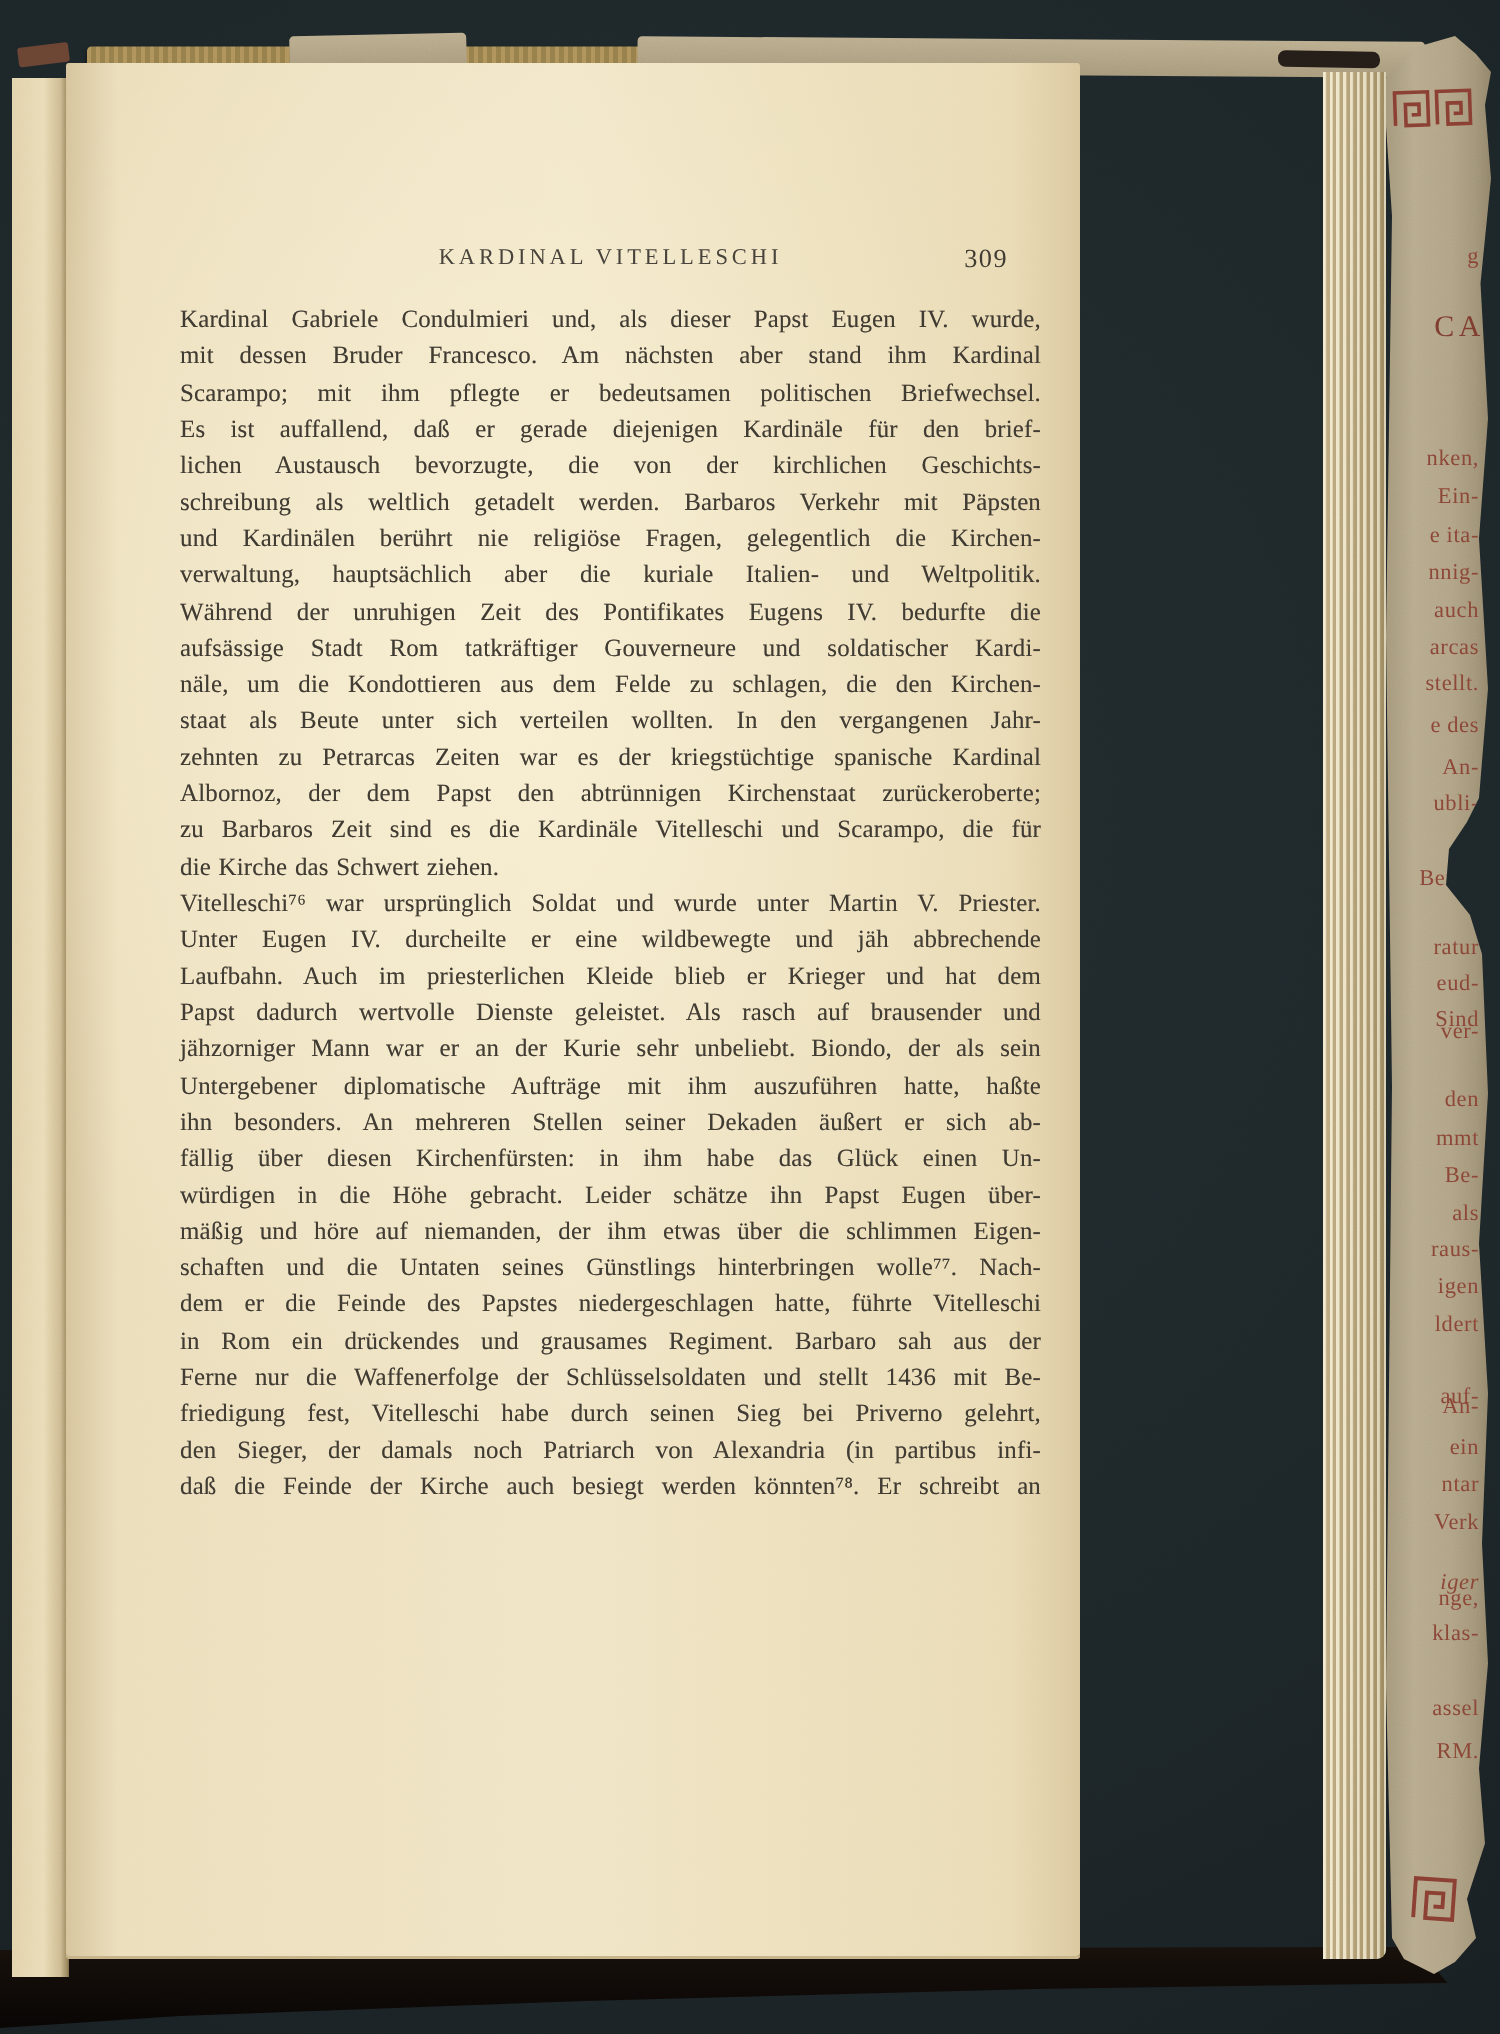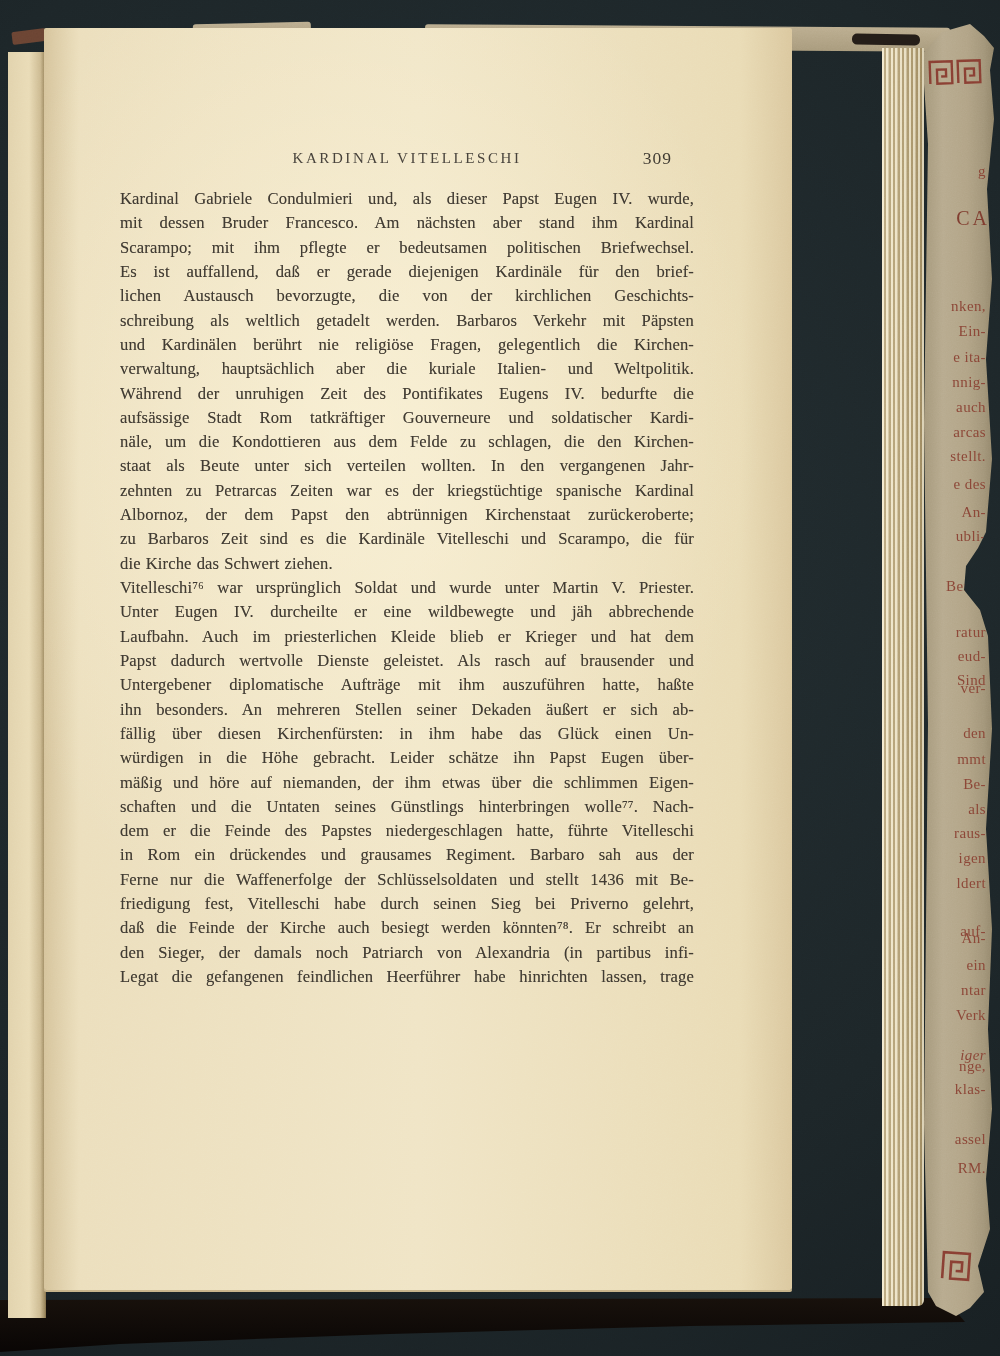--- a/index.html
+++ b/index.html
@@ -20,21 +20,21 @@
   .top-slit{position:absolute;left:852px;top:34px;width:68px;height:11px;background:#241d18;
      transform:rotate(1deg);border-radius:5px;}
 
   .board-bottom{position:absolute;left:0;top:1298px;width:970px;height:58px;
      background:linear-gradient(180deg,#17100b,#070403);
      clip-path:polygon(0 2px,945px 0,965px 24px,690px 28px,390px 36px,120px 46px,0 54px);}
 
   .page-left{position:absolute;left:8px;top:52px;width:38px;height:1266px;
      background:linear-gradient(90deg,#e2d3ad 0%,#eadcb7 55%,#cdbb92 85%,#9f8b62 96%,#826e49 100%);}
 
-  .page-main{position:absolute;left:44px;top:28px;width:748px;height:1262px;border-radius:2px;
+  .page-main{position:absolute;left:44px;top:42px;width:676px;height:1262px;border-radius:2px;
      background:
        radial-gradient(90% 70% at 42% 32%, rgba(255,248,222,.55) 0%, rgba(255,248,222,0) 60%),
        linear-gradient(90deg,#d6c49c 0px,#ecdfbd 35px,#f0e5c6 50%,#eadcb6 93%,#dbc89f 100%);
      box-shadow:0 2px 0 #c7b389;}
 
   .fore-edge{position:absolute;left:882px;top:48px;width:42px;height:1258px;
      background:
        repeating-linear-gradient(90deg,rgba(255,252,235,.55) 0 1.5px,rgba(125,104,62,.38) 2.5px 4.5px),
        linear-gradient(90deg,#e4d5ae 0%,#d8c79e 35%,#c6b38a 75%,#af9c72 100%);
      border-radius:0 0 6px 0;}
@@ -99,33 +99,33 @@
           <div class="line">näle, um die Kondottieren aus dem Felde zu schlagen, die den Kirchen-</div>
           <div class="line">staat als Beute unter sich verteilen wollten. In den vergangenen Jahr-</div>
           <div class="line">zehnten zu Petrarcas Zeiten war es der kriegstüchtige spanische Kardinal</div>
           <div class="line">Albornoz, der dem Papst den abtrünnigen Kirchenstaat zurückeroberte;</div>
           <div class="line">zu Barbaros Zeit sind es die Kardinäle Vitelleschi und Scarampo, die für</div>
           <div class="line noj">die Kirche das Schwert ziehen.</div>
           <div class="line">Vitelleschi⁷⁶ war ursprünglich Soldat und wurde unter Martin V. Priester.</div>
           <div class="line">Unter Eugen IV. durcheilte er eine wildbewegte und jäh abbrechende</div>
           <div class="line">Laufbahn. Auch im priesterlichen Kleide blieb er Krieger und hat dem</div>
           <div class="line">Papst dadurch wertvolle Dienste geleistet. Als rasch auf brausender und</div>
+          <div class="line">jähzorniger Mann war er an der Kurie sehr unbeliebt. Biondo, der als sein</div>
           <div class="line">Untergebener diplomatische Aufträge mit ihm auszuführen hatte, haßte</div>
           <div class="line">ihn besonders. An mehreren Stellen seiner Dekaden äußert er sich ab-</div>
           <div class="line">fällig über diesen Kirchenfürsten: in ihm habe das Glück einen Un-</div>
           <div class="line">würdigen in die Höhe gebracht. Leider schätze ihn Papst Eugen über-</div>
           <div class="line">mäßig und höre auf niemanden, der ihm etwas über die schlimmen Eigen-</div>
           <div class="line">schaften und die Untaten seines Günstlings hinterbringen wolle⁷⁷. Nach-</div>
           <div class="line">dem er die Feinde des Papstes niedergeschlagen hatte, führte Vitelleschi</div>
           <div class="line">in Rom ein drückendes und grausames Regiment. Barbaro sah aus der</div>
           <div class="line">Ferne nur die Waffenerfolge der Schlüsselsoldaten und stellt 1436 mit Be-</div>
           <div class="line">friedigung fest, Vitelleschi habe durch seinen Sieg bei Priverno gelehrt,</div>
+          <div class="line">den Sieger, der damals noch Patriarch von Alexandria (in partibus infi-</div>
           <div class="line">daß die Feinde der Kirche auch besiegt werden könnten⁷⁸. Er schreibt an</div>
-          <div class="line">den Sieger, der damals noch Patriarch von Alexandria (in partibus infi-</div>
-          <div class="line">Legat die gefangenen feindlichen Heerführer habe hinrichten lassen, trage</div>
         </div>
     </div>
   </div>
 
   <div class="fore-edge"></div>
 
   <div class="jacket" id="jacket">
     <svg class="ornament" style="left:6px;top:32px" width="62" height="32" viewBox="0 0 62 32">
       <g fill="none" stroke="#8a3f33" stroke-width="2.4" transform="rotate(-2 31 16)">
         <path d="M4,27 V5 H26 V27 H11 V13 H20 V20 H15"></path>

